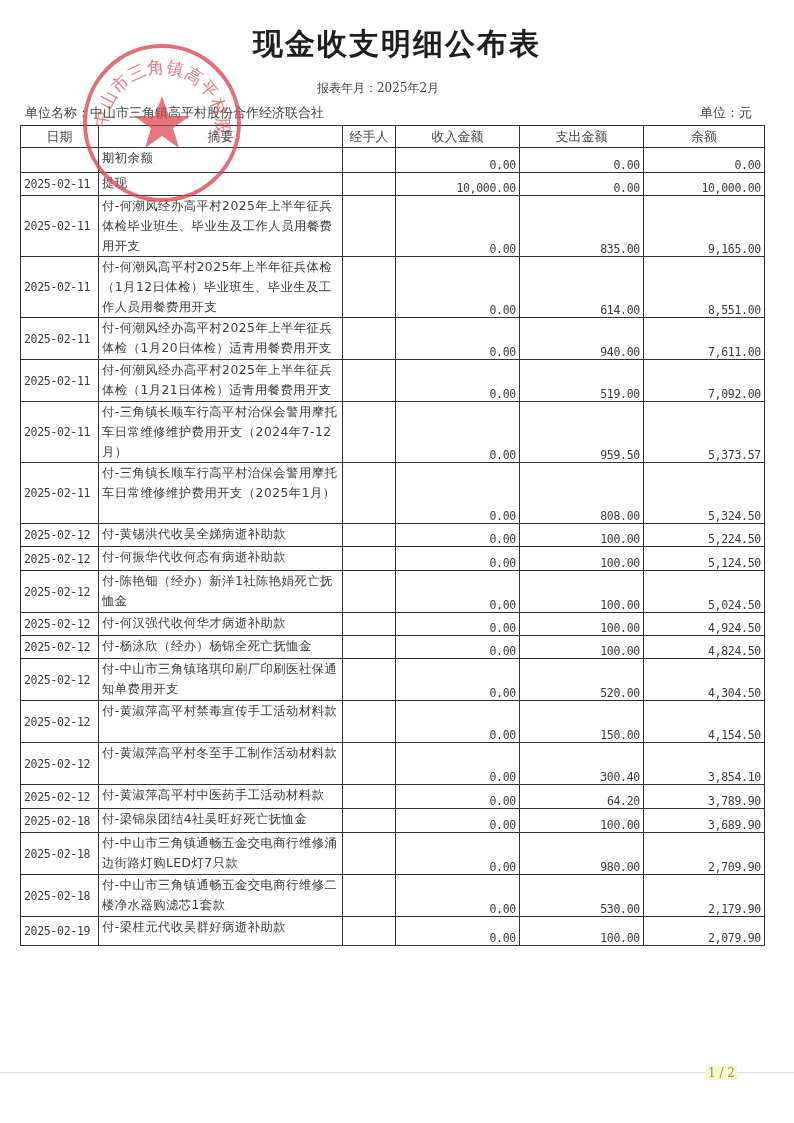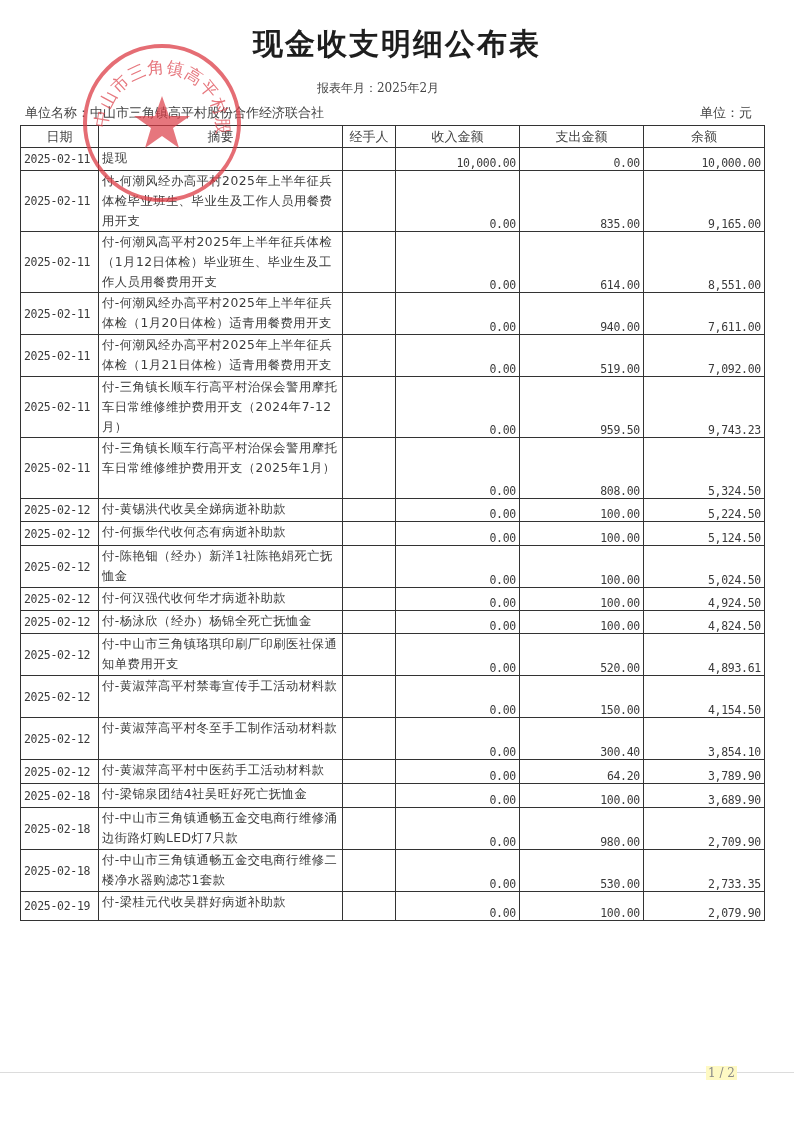--- a/index.html
+++ b/index.html
@@ -56,20 +56,28 @@
     <tr>
       <th>日期</th>
       <th>摘要</th>
       <th>经手人</th>
       <th>收入金额</th>
       <th>支出金额</th>
       <th>余额</th>
     </tr>
   </thead>
   <tbody id="ledger-body">
+      <tr style="height: 25px;">
+        <td class="date"></td>
+        <td class="summary">期初余额</td>
+        <td class="money"></td>
+        <td class="money">0.00</td>
+        <td class="money">0.00</td>
+        <td class="money">0.00</td>
+      </tr>
       <tr style="height: 23px;">
         <td class="date">2025-02-11</td>
         <td class="summary">提现</td>
         <td class="money"></td>
         <td class="money">10,000.00</td>
         <td class="money">0.00</td>
         <td class="money">10,000.00</td>
       </tr>
       <tr style="height: 61px;">
         <td class="date">2025-02-11</td>
@@ -102,21 +110,21 @@
         <td class="money">0.00</td>
         <td class="money">519.00</td>
         <td class="money">7,092.00</td>
       </tr>
       <tr style="height: 60px;">
         <td class="date">2025-02-11</td>
         <td class="summary">付-三角镇长顺车行高平村治保会警用摩托车日常维修维护费用开支（2024年7-12月）</td>
         <td class="money"></td>
         <td class="money">0.00</td>
         <td class="money">959.50</td>
-        <td class="money">9,743.23</td>
+        <td class="money">5,373.57</td>
       </tr>
       <tr style="height: 61px;">
         <td class="date">2025-02-11</td>
         <td class="summary">付-三角镇长顺车行高平村治保会警用摩托车日常维修维护费用开支（2025年1月）</td>
         <td class="money"></td>
         <td class="money">0.00</td>
         <td class="money">808.00</td>
         <td class="money">5,324.50</td>
       </tr>
       <tr style="height: 23px;">
@@ -158,21 +166,21 @@
         <td class="money">0.00</td>
         <td class="money">100.00</td>
         <td class="money">4,824.50</td>
       </tr>
       <tr style="height: 42px;">
         <td class="date">2025-02-12</td>
         <td class="summary">付-中山市三角镇珞琪印刷厂印刷医社保通知单费用开支</td>
         <td class="money"></td>
         <td class="money">0.00</td>
         <td class="money">520.00</td>
-        <td class="money">4,893.61</td>
+        <td class="money">4,304.50</td>
       </tr>
       <tr style="height: 42px;">
         <td class="date">2025-02-12</td>
         <td class="summary">付-黄淑萍高平村禁毒宣传手工活动材料款</td>
         <td class="money"></td>
         <td class="money">0.00</td>
         <td class="money">150.00</td>
         <td class="money">4,154.50</td>
       </tr>
       <tr style="height: 42px;">
@@ -206,21 +214,21 @@
         <td class="money">0.00</td>
         <td class="money">980.00</td>
         <td class="money">2,709.90</td>
       </tr>
       <tr style="height: 42px;">
         <td class="date">2025-02-18</td>
         <td class="summary">付-中山市三角镇通畅五金交电商行维修二楼净水器购滤芯1套款</td>
         <td class="money"></td>
         <td class="money">0.00</td>
         <td class="money">530.00</td>
-        <td class="money">2,733.35</td>
+        <td class="money">2,179.90</td>
       </tr>
       <tr style="height: 29px;">
         <td class="date">2025-02-19</td>
         <td class="summary">付-梁桂元代收吴群好病逝补助款</td>
         <td class="money"></td>
         <td class="money">0.00</td>
         <td class="money">100.00</td>
         <td class="money">2,079.90</td>
       </tr>
     </tbody>

